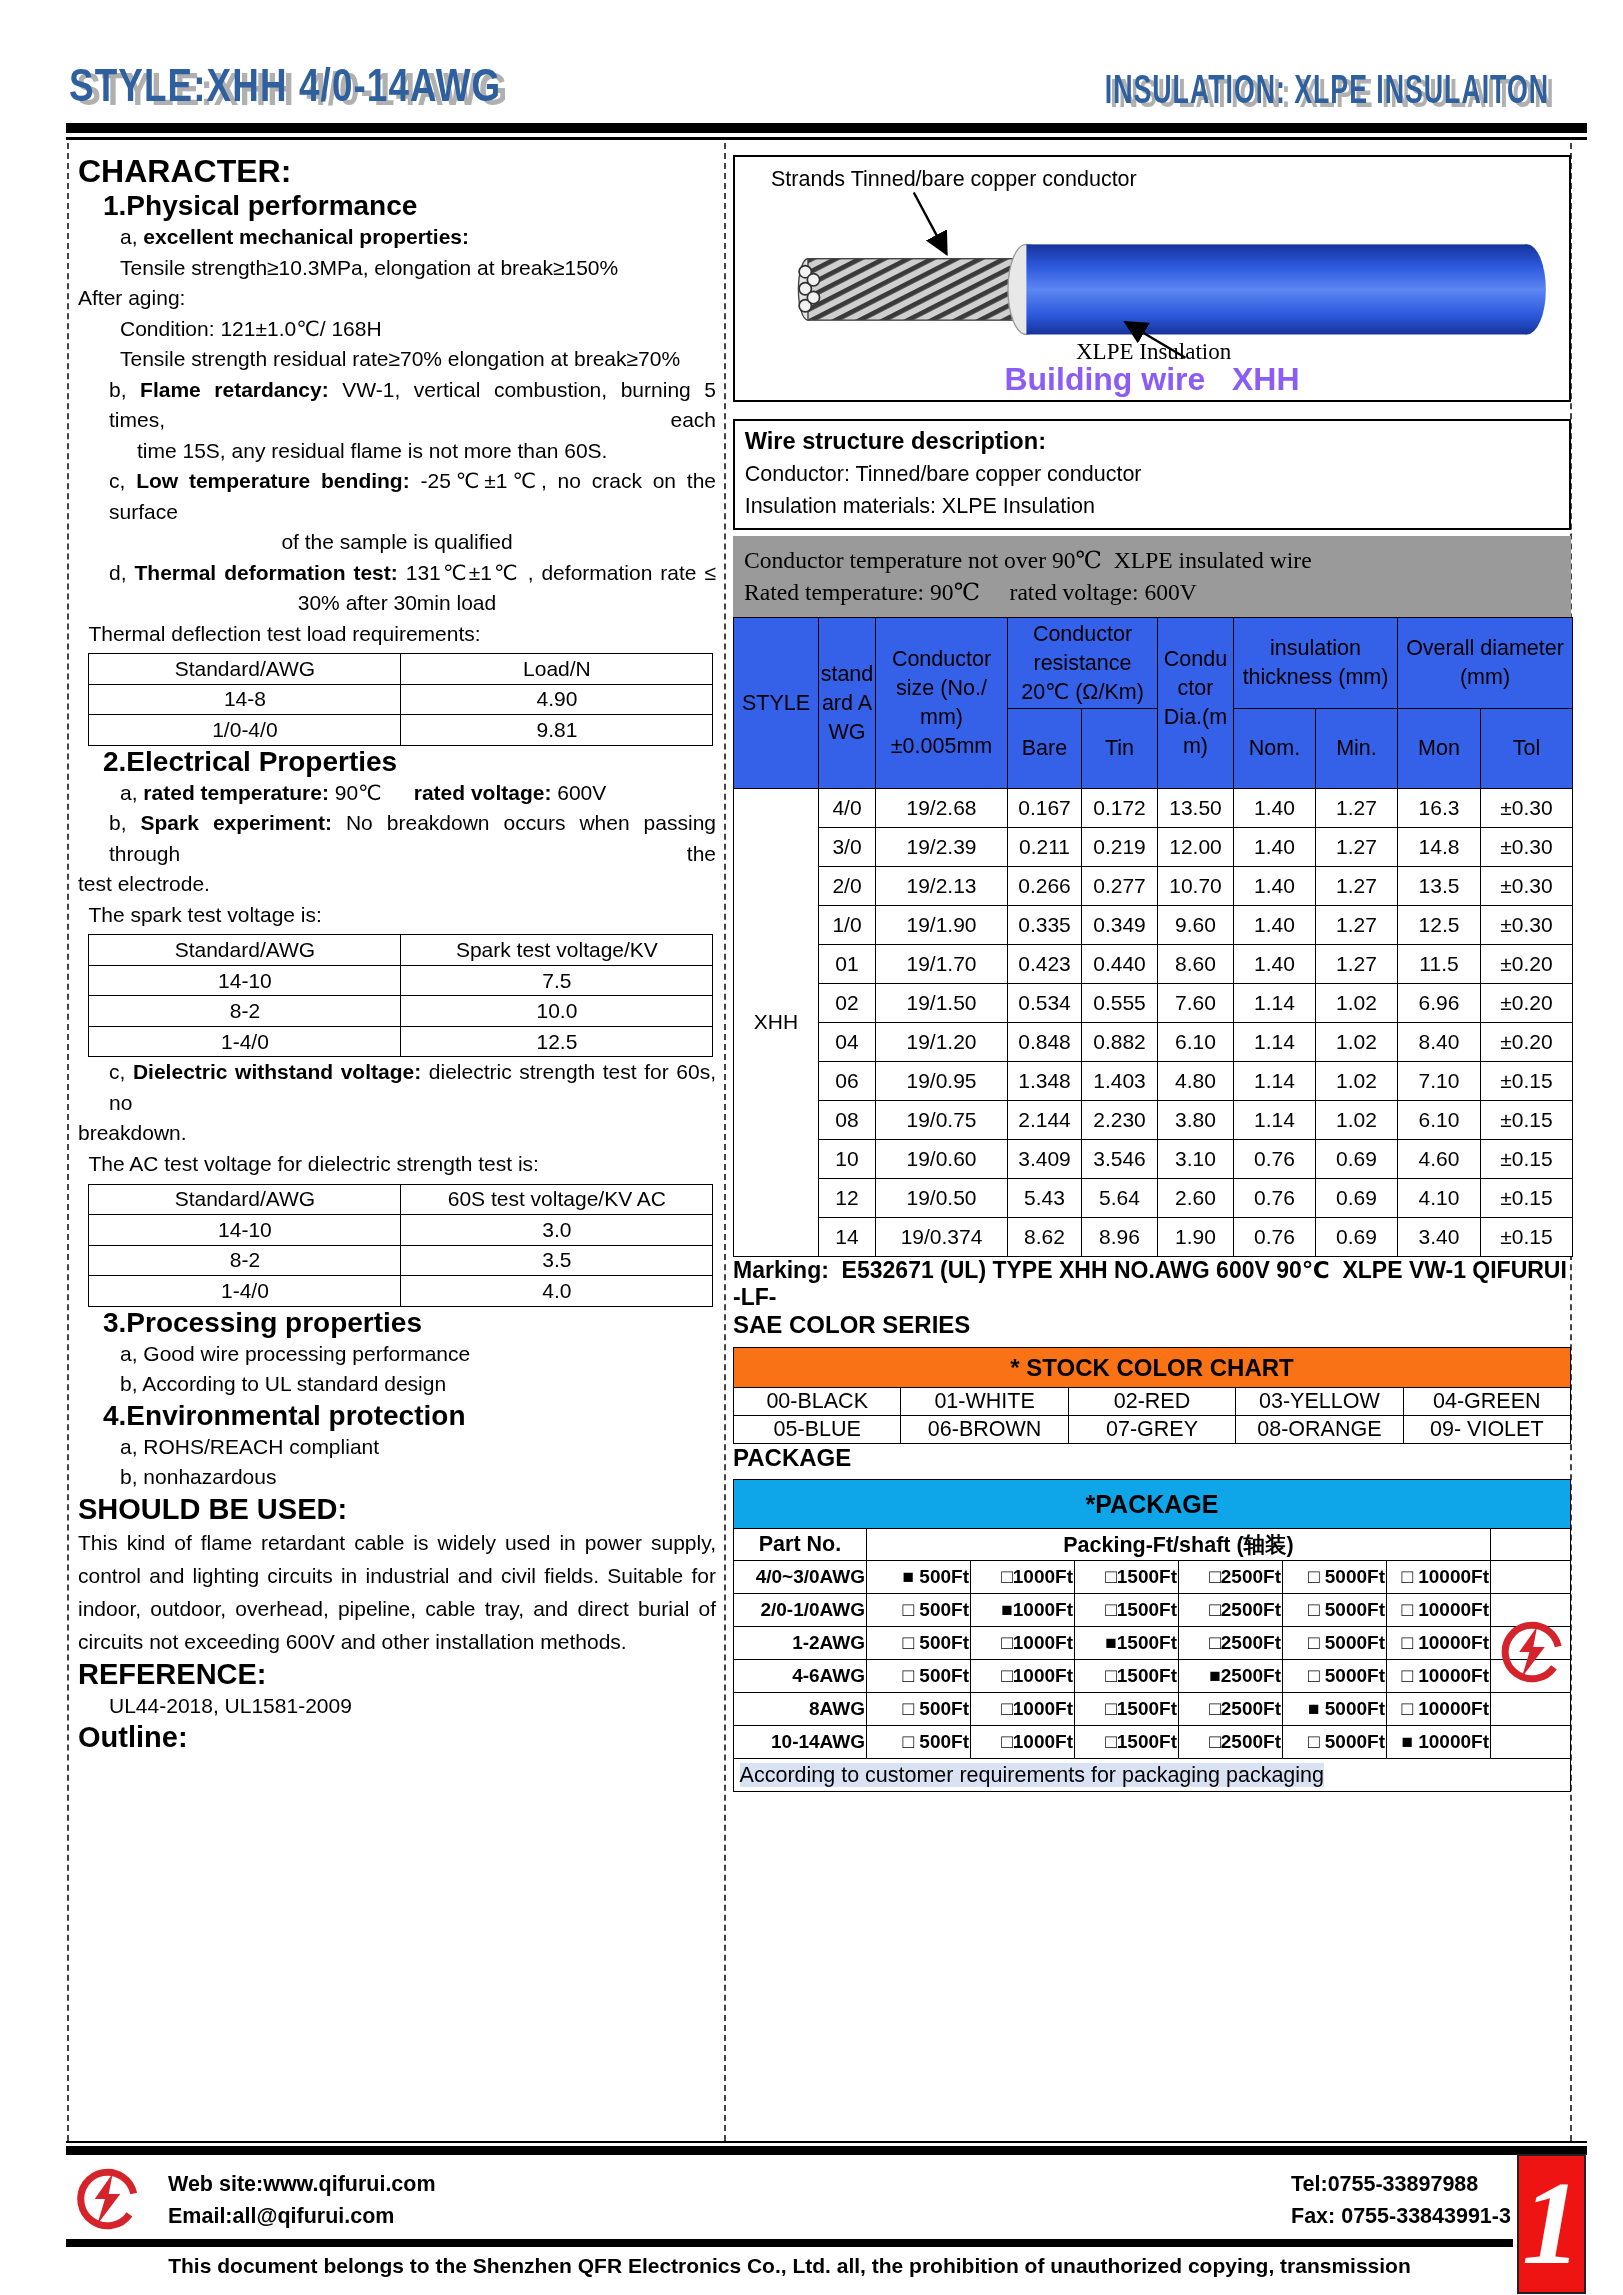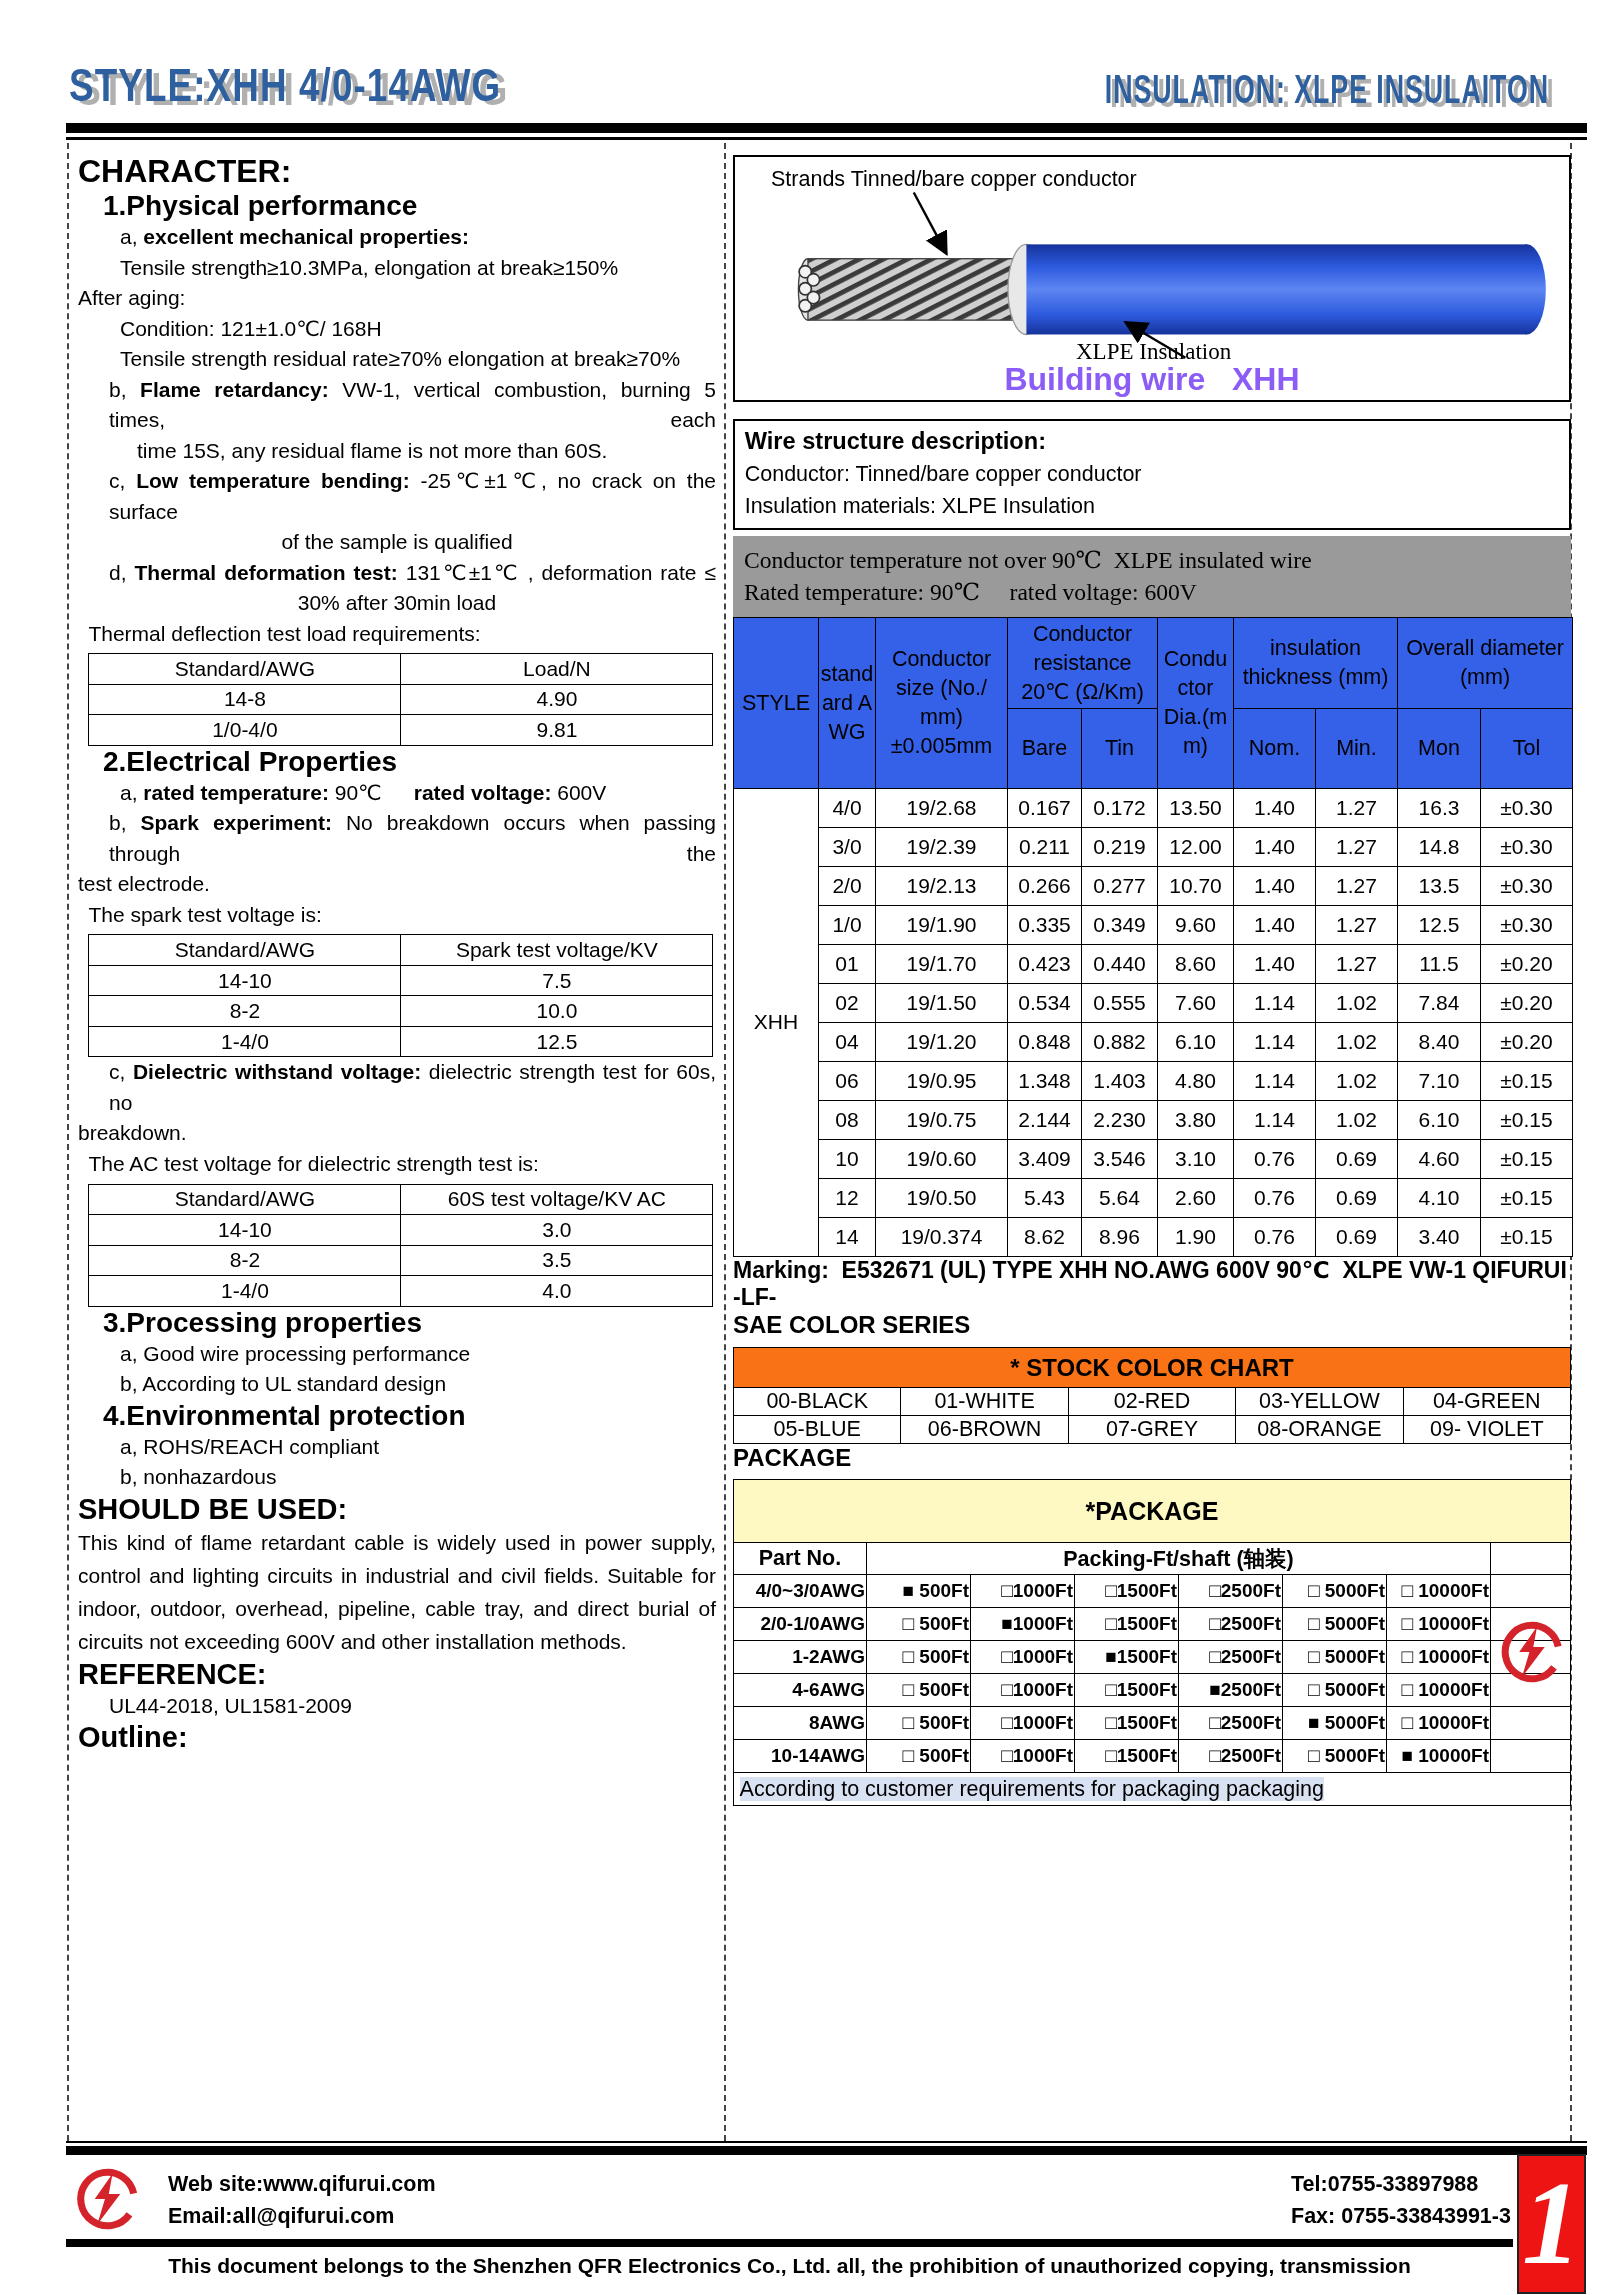--- a/index.html
+++ b/index.html
@@ -68,21 +68,21 @@
   .marking{margin-top:23.6px;font-size:23px;font-weight:bold}
   .pre{white-space:pre-wrap}
   .rh{font-size:24px;font-weight:bold}
   #sae-h{margin-top:321px}
   table.stock{border-collapse:collapse;table-layout:fixed;width:100%;margin-top:8.3px}
   .stock th{background:#f97316;border:1.4px solid #000;font-size:24px;font-weight:bold;height:40px}
   .stock td{border:1.4px solid #000;text-align:center;font-size:21.5px;height:24px}
   #pkg-h{margin-top:23.6px}
   .pkg-wrap{position:relative;margin-top:7px}
   table.pkg{border-collapse:collapse;table-layout:fixed;width:100%}
-  .pkg th.band{background:#fef9c3;border:1.4px solid #000;font-size:25px;font-weight:bold;height:63px}
+  .pkg th.band{background:#0ea5e9;border:1.4px solid #000;font-size:25px;font-weight:bold;height:49px}
   .pkg .ph{border:1.4px solid #000;font-size:21.5px;font-weight:bold;height:32px;text-align:center;background:#fff}
   .pkg td{border:1.4px solid #000;font-size:19px;font-weight:bold;height:33px;text-align:right;background:#fff}
   .pkg td.note-cell{text-align:left;font-weight:normal;font-size:21.5px;padding:2.8px 5.6px}
   .hl{background:#d9e2f3}
   .pkg-logo{position:absolute;right:7px;top:136px;width:64px;height:74px}
 
   
   #f-rule1{left:66px;top:2141px;width:1521px;height:2.1px;background:#000}
   #f-rule2{left:66px;top:2146px;width:1521px;height:9px;background:#000}
   #f-logo{left:66px;top:2162px;width:83px;height:74px}
@@ -357,21 +357,21 @@
             <td>±0.20</td>
           </tr>
         <tr>
             <td>02</td>
             <td>19/1.50</td>
             <td>0.534</td>
             <td>0.555</td>
             <td>7.60</td>
             <td>1.14</td>
             <td>1.02</td>
-            <td>7.84</td>
+            <td>6.96</td>
             <td>±0.20</td>
           </tr>
         <tr>
             <td>04</td>
             <td>19/1.20</td>
             <td>0.848</td>
             <td>0.882</td>
             <td>6.10</td>
             <td>1.14</td>
             <td>1.02</td>

